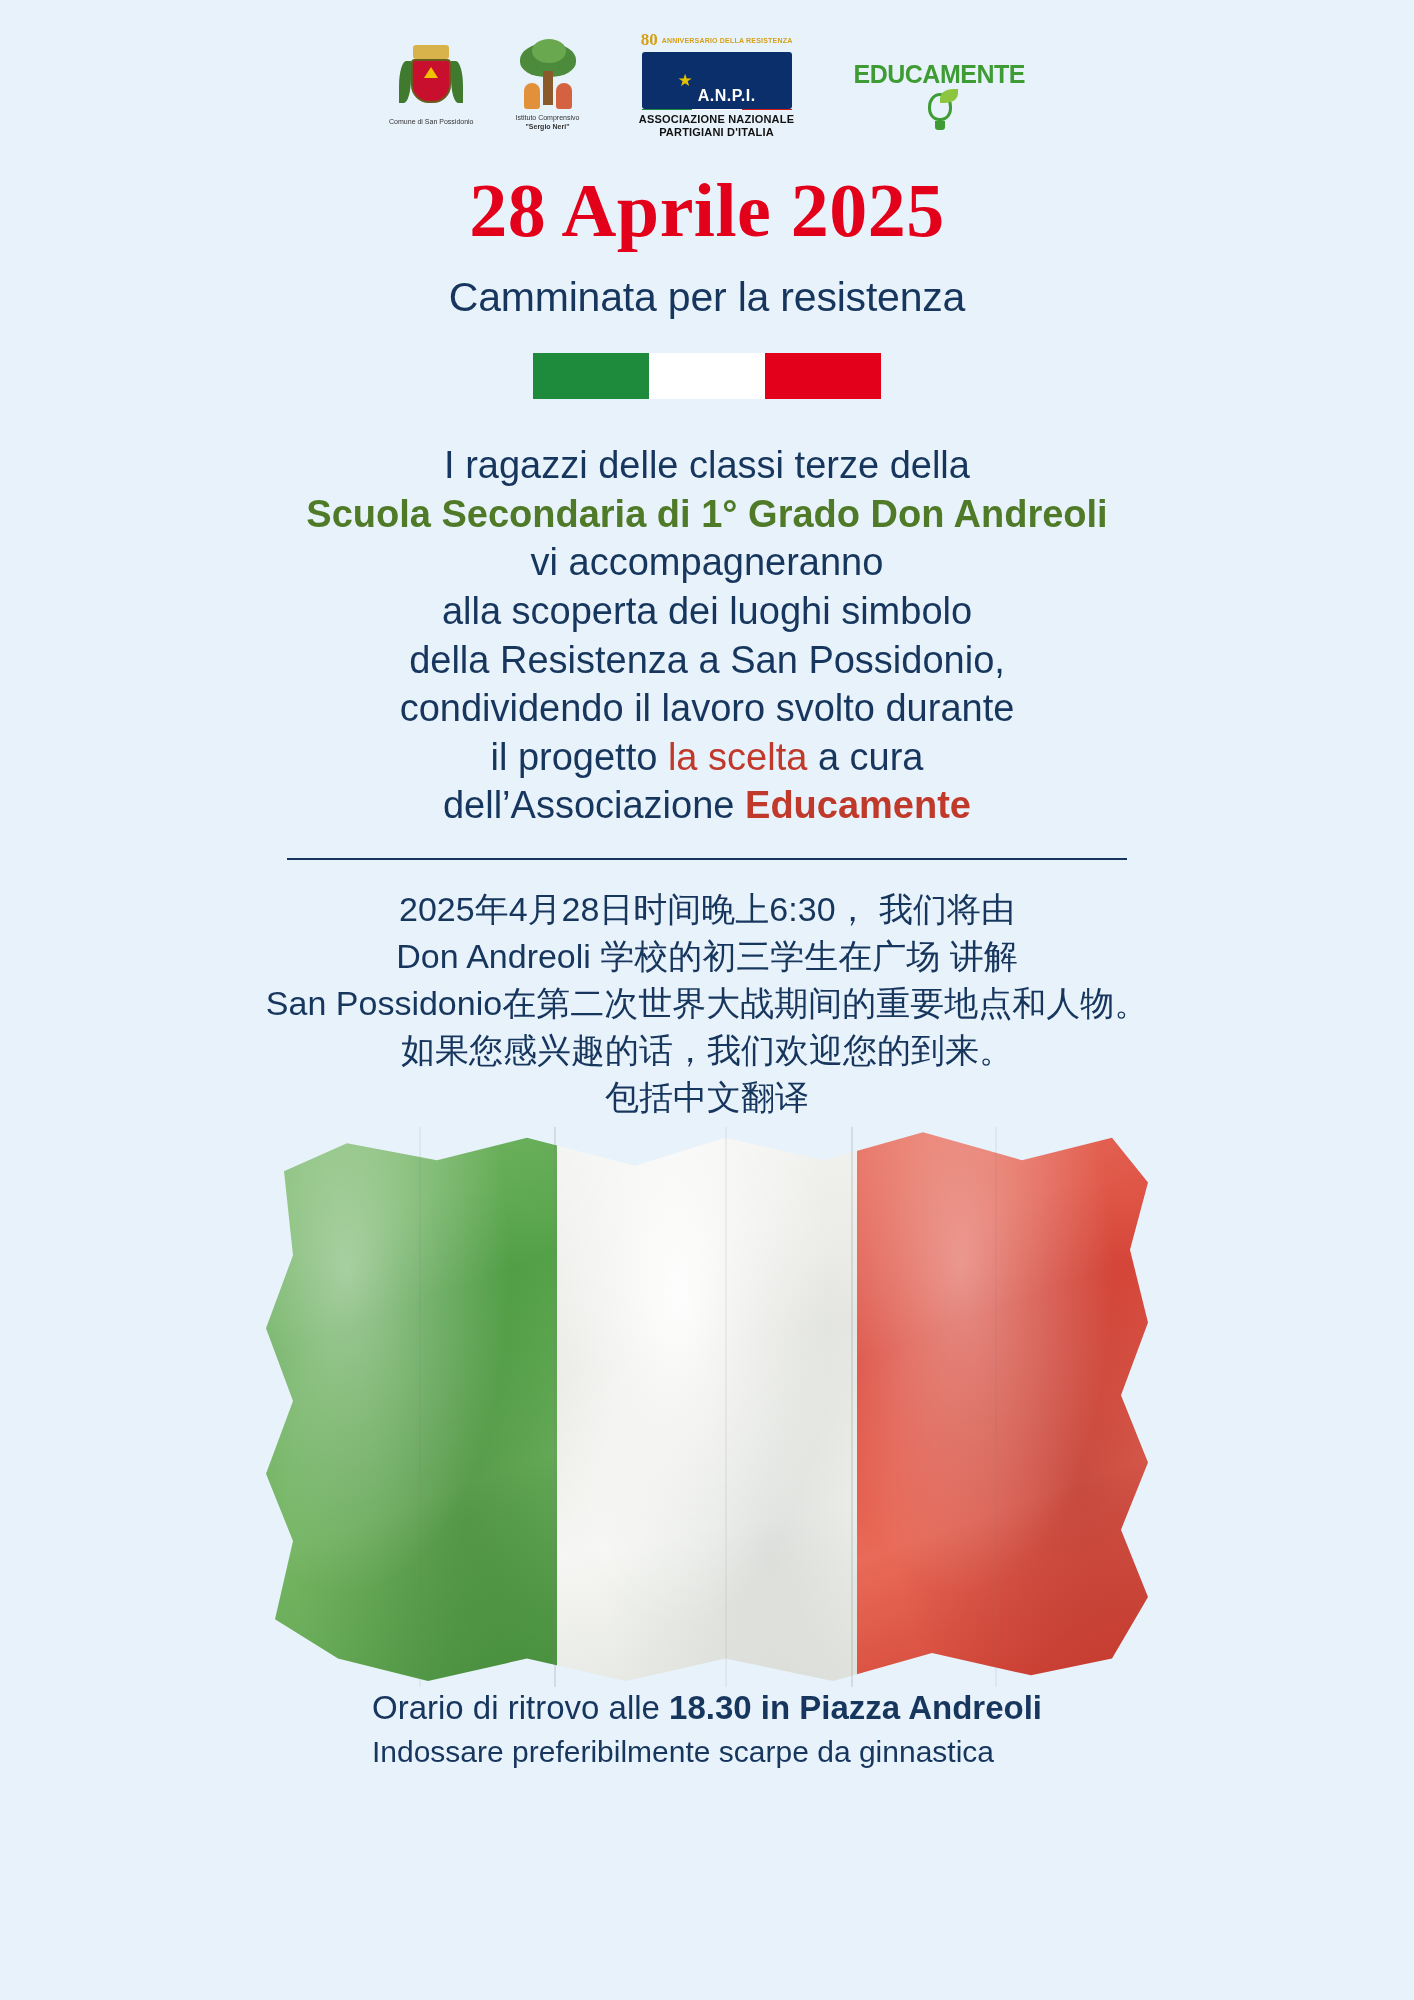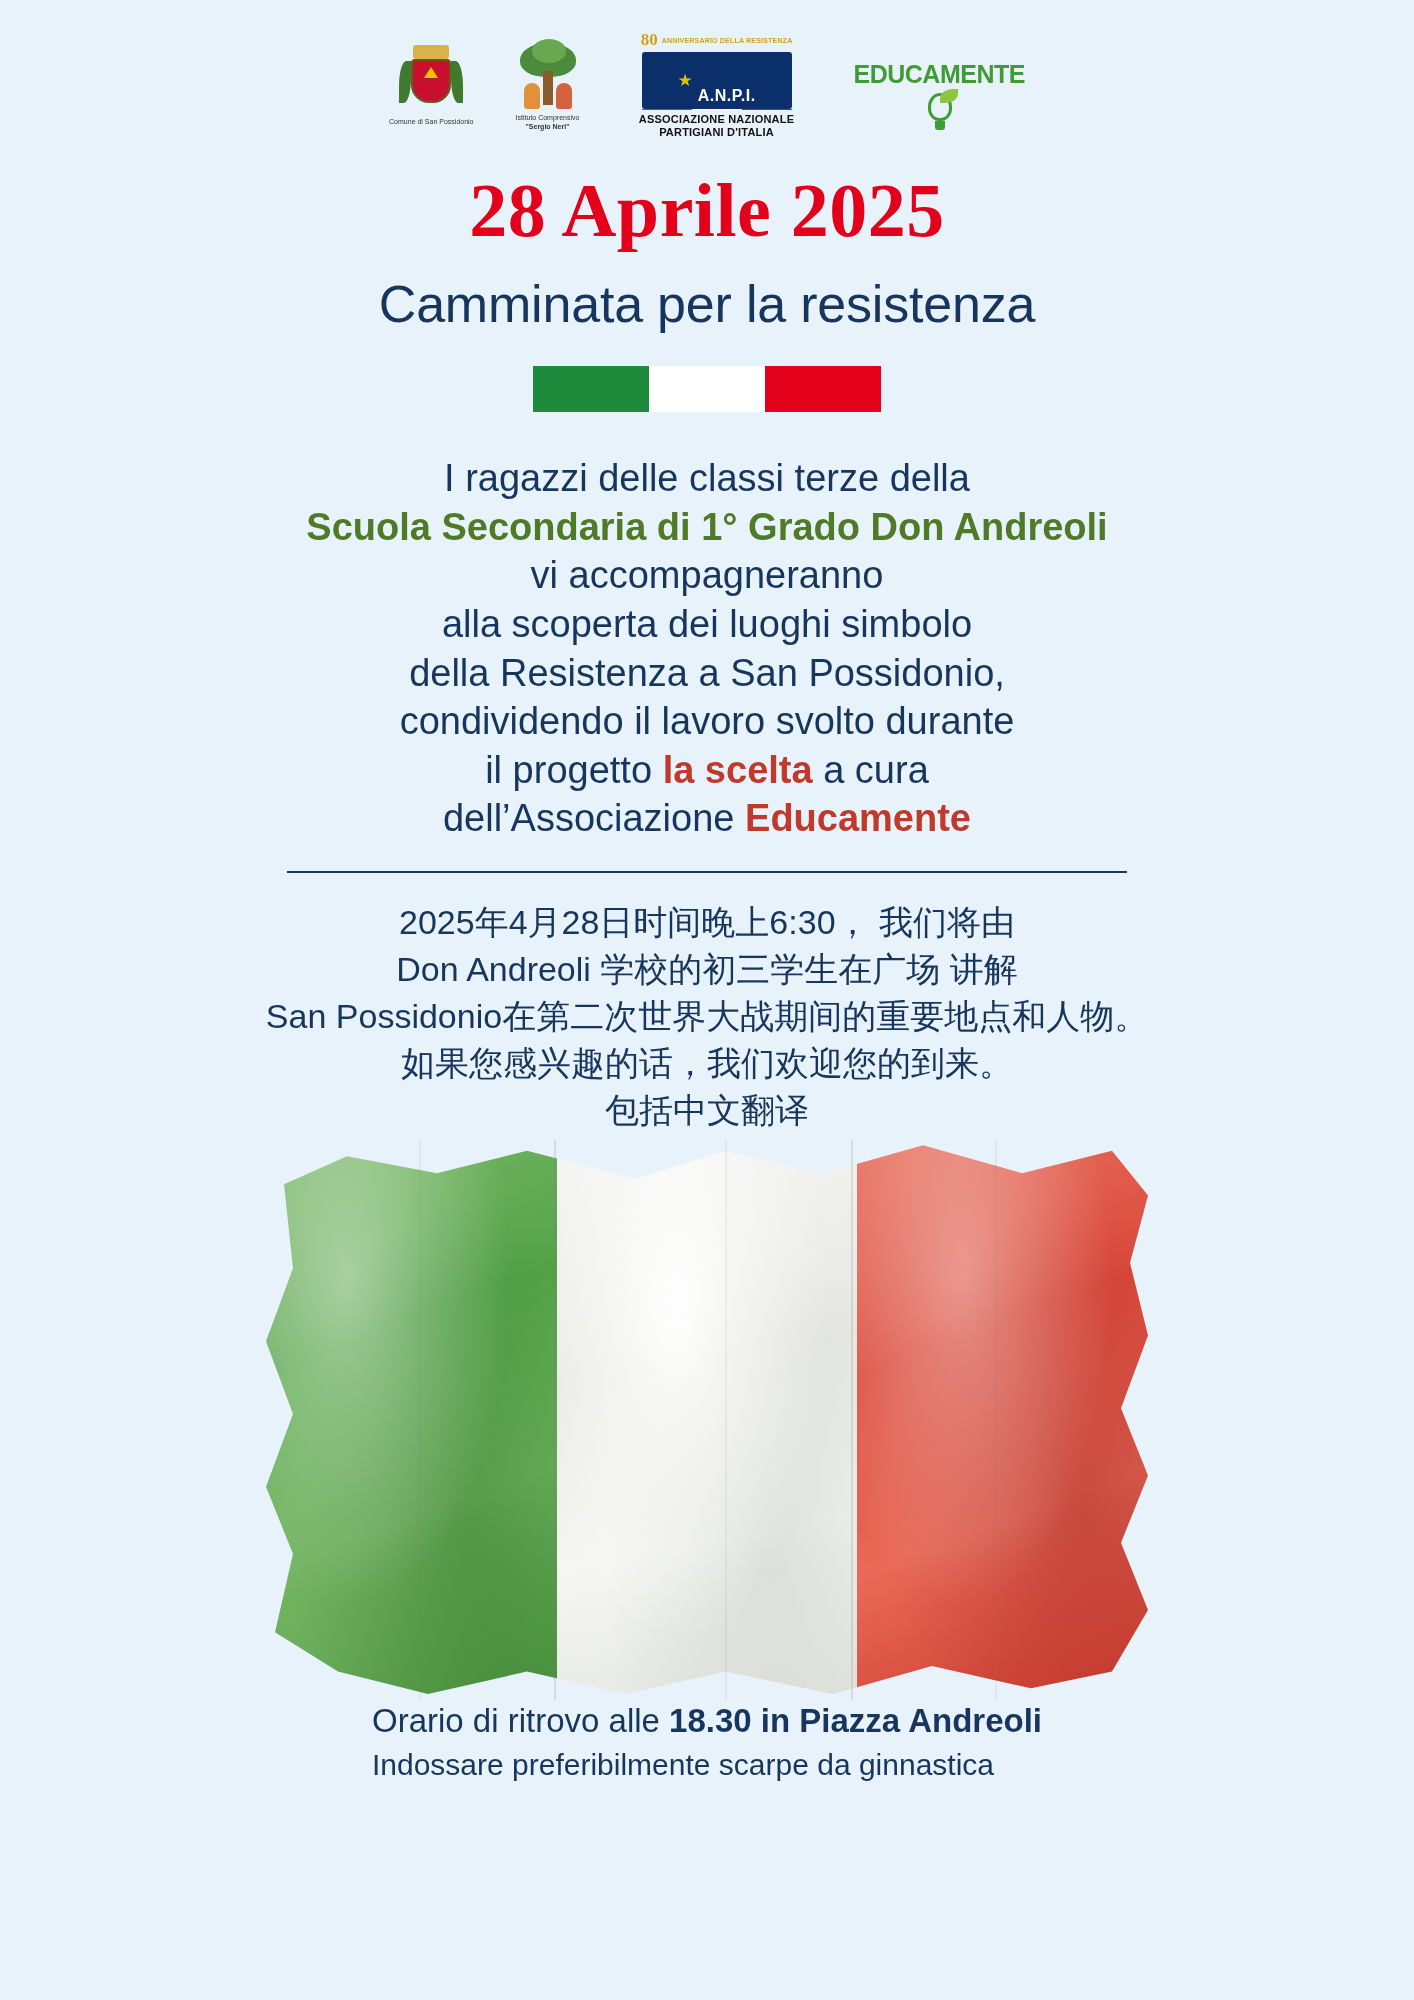--- a/index.html
+++ b/index.html
@@ -247,21 +247,21 @@
   .title-date {
     font-family: "Liberation Serif", serif;
     font-weight: bold;
     font-size: 76px;
     color: #e2001a;
     margin-top: 22px;
     letter-spacing: 0.5px;
     line-height: 1;
   }
   .subtitle {
-    font-size: 52px;
+    font-size: 41px;
     color: #17365d;
     margin-top: 26px;
     letter-spacing: -0.2px;
   }
 
   
   .flagbar {
     margin-top: 32px;
     width: 348px;
     height: 46px;
@@ -280,21 +280,21 @@
     font-size: 38px;
     line-height: 1.28;
   }
   .body-it .school {
     color: #4f7a28;
     font-weight: bold;
     font-size: 38px;
   }
   .body-it .scelta {
     color: #c0392b;
-    font-weight: bold;
+    font-weight: normal;
   }
   .body-it .educamente-word {
     color: #c0392b;
     font-weight: bold;
   }
 
   .divider {
     margin-top: 28px;
     width: 840px;
     height: 2px;

